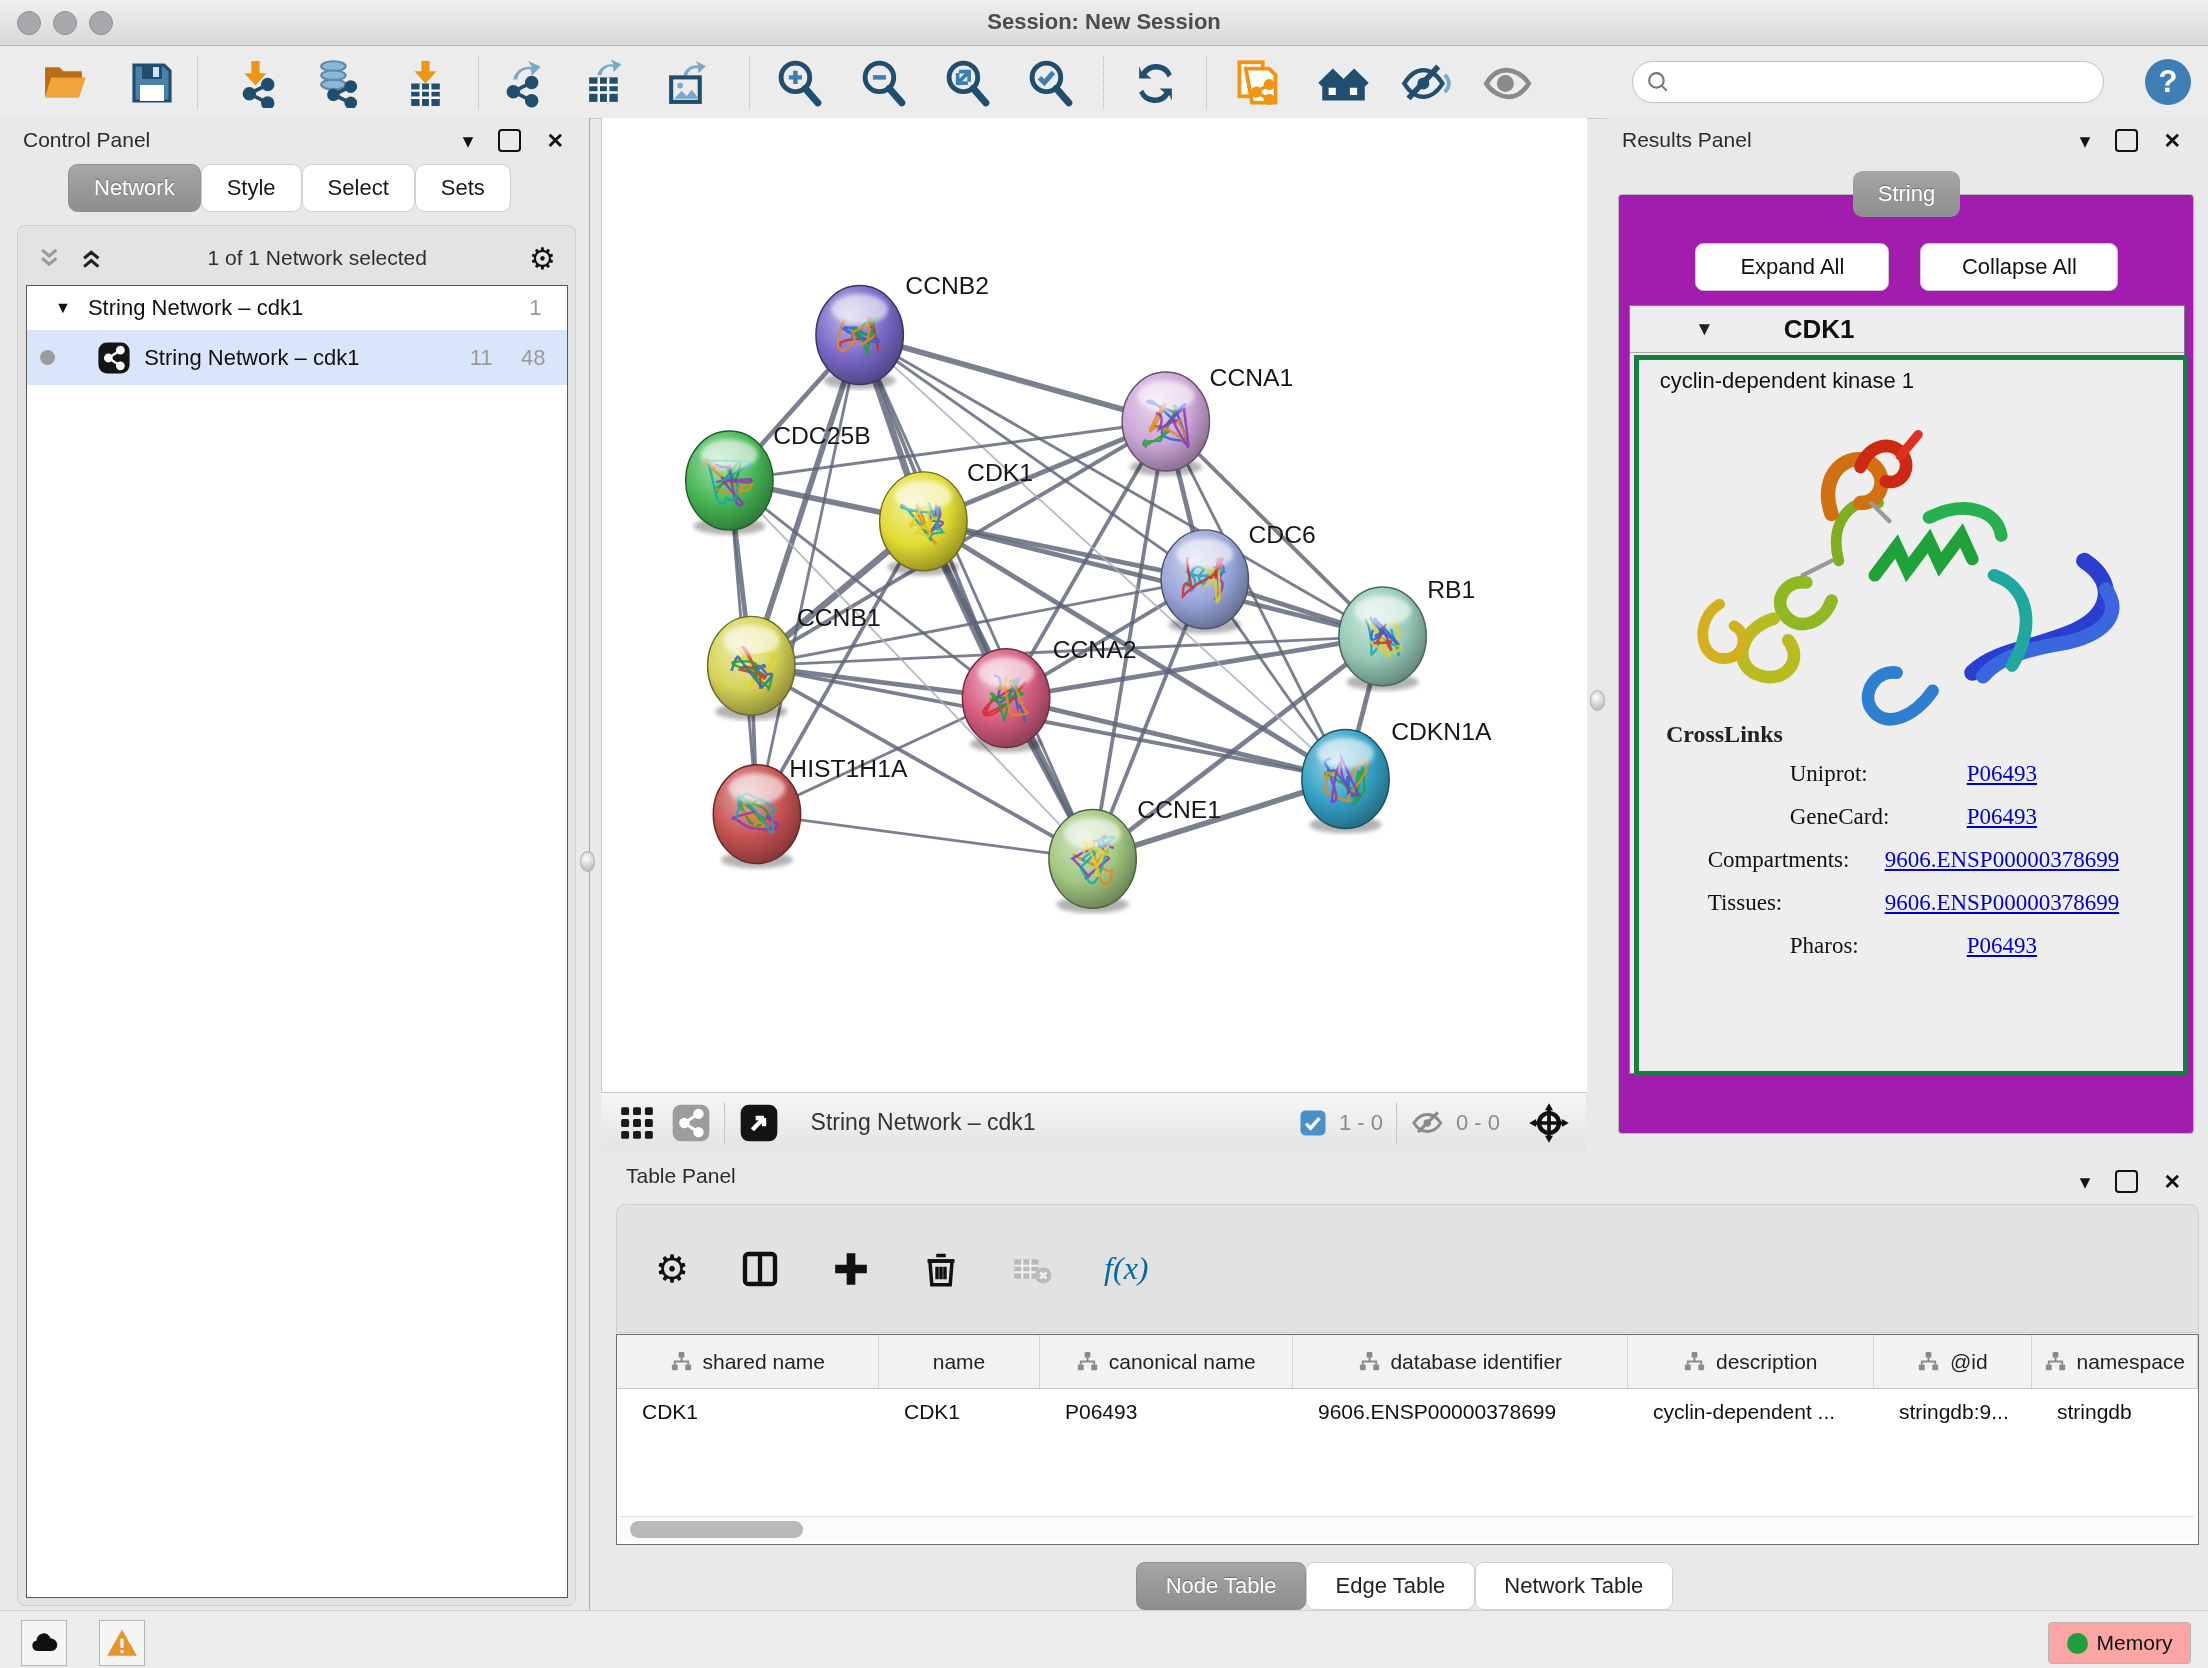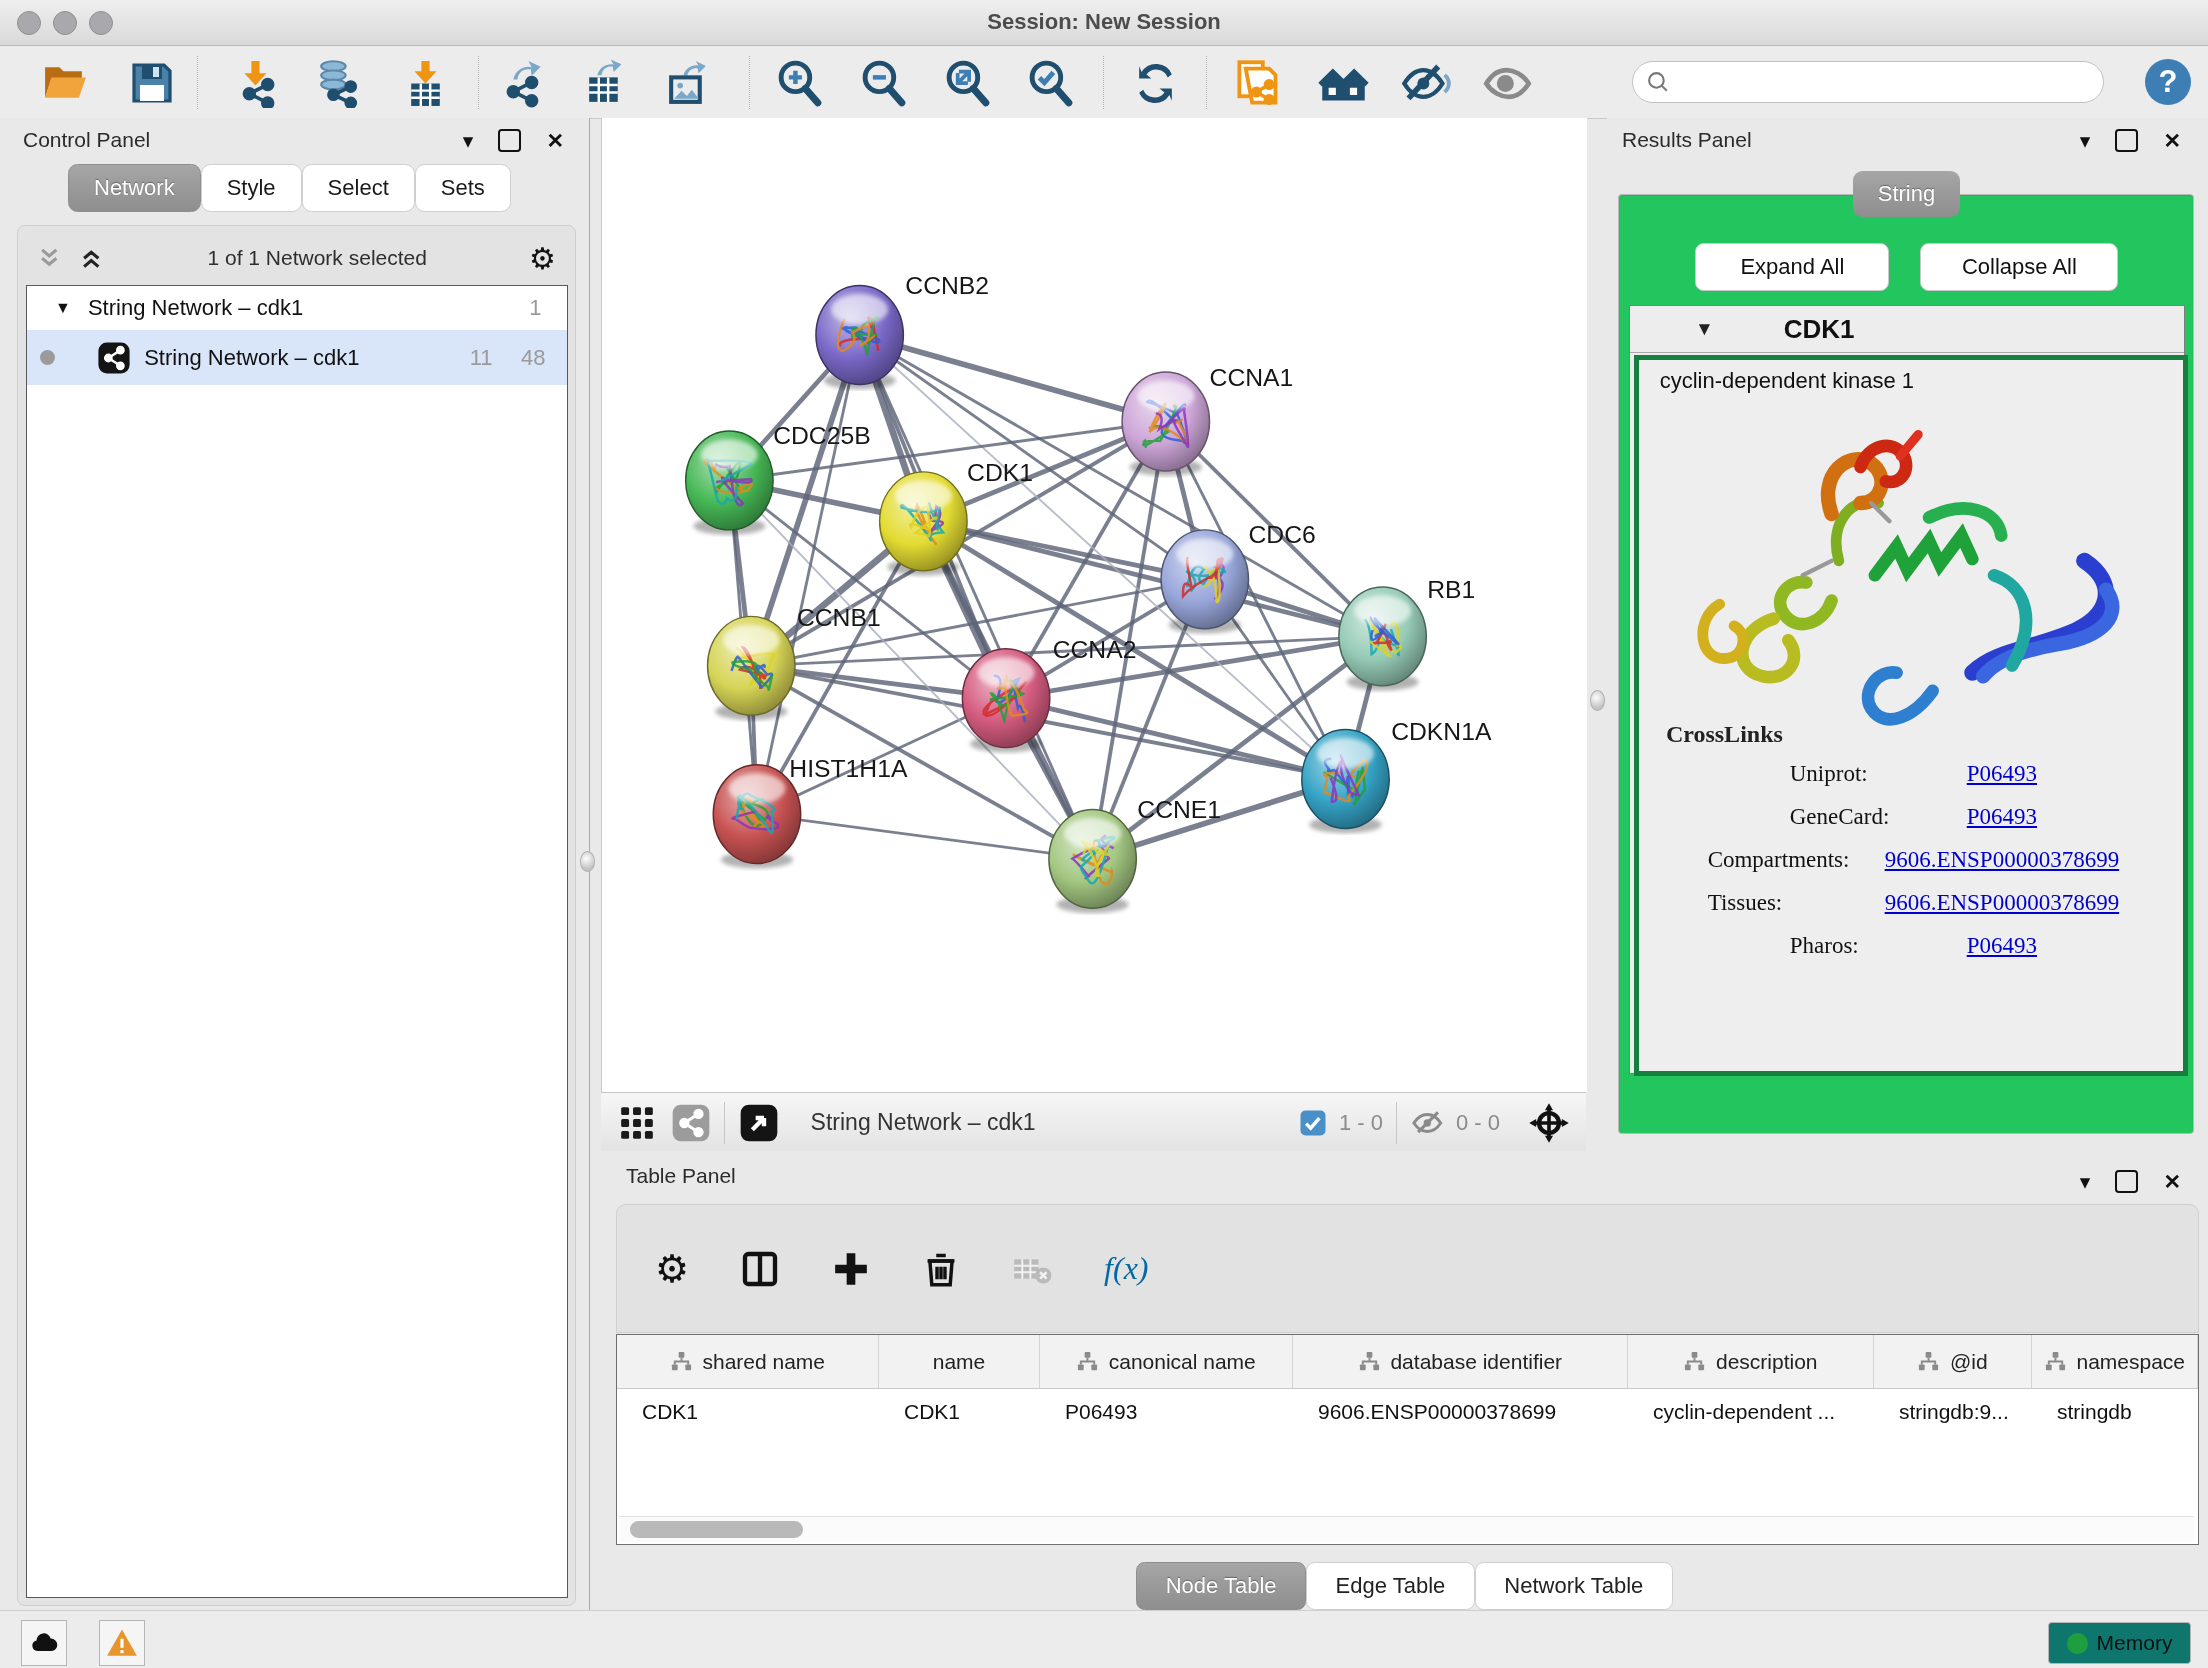--- a/index.html
+++ b/index.html
@@ -62,21 +62,21 @@
 
   
   .grip{position:absolute;width:13.3px;height:19px;border-radius:50%;
      background:radial-gradient(circle at 40% 35%, #fdfdfd,#c3c3c3 70%);border:1px solid #b0b0b0;}
 
   
   #results-panel{left:1607px;top:118px;width:601px;height:1033px;background:#e9e9e9;}
   #rp-tab{position:absolute;left:246px;top:53px;width:107px;height:46px;border-radius:9.5px;
      background:linear-gradient(#a6a6a6,#8e8e8e);color:#fff;font-size:22px;display:flex;align-items:center;
      justify-content:center;text-shadow:0 -1px 1px rgba(0,0,0,.35);z-index:2;}
-  #rp-box{position:absolute;left:11.4px;top:76px;width:574px;height:938px;background:#22c55e;
+  #rp-box{position:absolute;left:11.4px;top:76px;width:574px;height:938px;background:#a21caf;
      border:1px solid #b9b9b9;border-radius:3.8px;box-shadow:inset 0 1px 1.9px rgba(0,0,0,.08);}
   .rp-btn{position:absolute;top:48px;height:46px;border:1px solid #c9c9c9;border-radius:8.6px;background:#fff;
      font-size:22px;color:#111;display:flex;align-items:center;justify-content:center;}
   #rp-inner{position:absolute;left:9.5px;top:110px;width:554px;height:767px;background:#ededed;border:1.9px solid #7e7e7e;}
   #rp-sec-head{position:absolute;left:0;top:0;width:100%;height:46px;border-bottom:1px solid #a9a9a9;
      display:flex;align-items:center;}
   #rp-gene{font-size:26px;font-weight:bold;color:#111;}
   #rp-desc{position:absolute;left:3.8px;top:49px;width:544px;height:711px;border:5px solid #15803d;background:#eeeeee;}
   #rp-desc .dtext{position:absolute;left:21px;top:7.6px;font-size:22px;color:#111;}
   .serif{font-family:"Liberation Serif",serif;}
@@ -101,21 +101,21 @@
   #tp-thumb{position:absolute;left:11.4px;top:3.8px;width:173px;height:17px;border-radius:8.6px;background:#b9b9b9;}
   #tp-tabs{position:absolute;left:0;top:411px;width:100%;display:flex;justify-content:center;}
   .tab2{height:46px;padding:0 28.5px;display:flex;align-items:center;background:#fff;border:1px solid #cfcfcf;
      font-size:22px;border-radius:8.6px;}
   .tab2.active{background:linear-gradient(#a6a6a6,#8e8e8e);color:#fff;text-shadow:0 -1px 1px rgba(0,0,0,.35);border-color:#8e8e8e;}
 
   
   #status-bar{left:0;top:1610px;width:2208px;height:58px;background:#ececec;border-top:1px solid #cfcfcf;}
   .sq-btn{position:absolute;top:8.6px;width:44px;height:44px;background:#f5f5f5;border:1px solid #b5b5b5;
      display:flex;align-items:center;justify-content:center;}
-  #memory-btn{position:absolute;right:17px;top:11.4px;width:141px;height:40px;background:#0f766e;border:1px solid #b5b5b5;
+  #memory-btn{position:absolute;right:17px;top:11.4px;width:141px;height:40px;background:#fca5a5;border:1px solid #b5b5b5;
      border-radius:3.8px;display:flex;align-items:center;justify-content:center;gap:9px;font-size:21px;color:#111;}
   #memory-dot{width:21px;height:21px;border-radius:50%;background:#1f9e3f;}
 
   svg{display:block;}
 </style>
 </head>
 <body>
 
 <div class="app">
 

